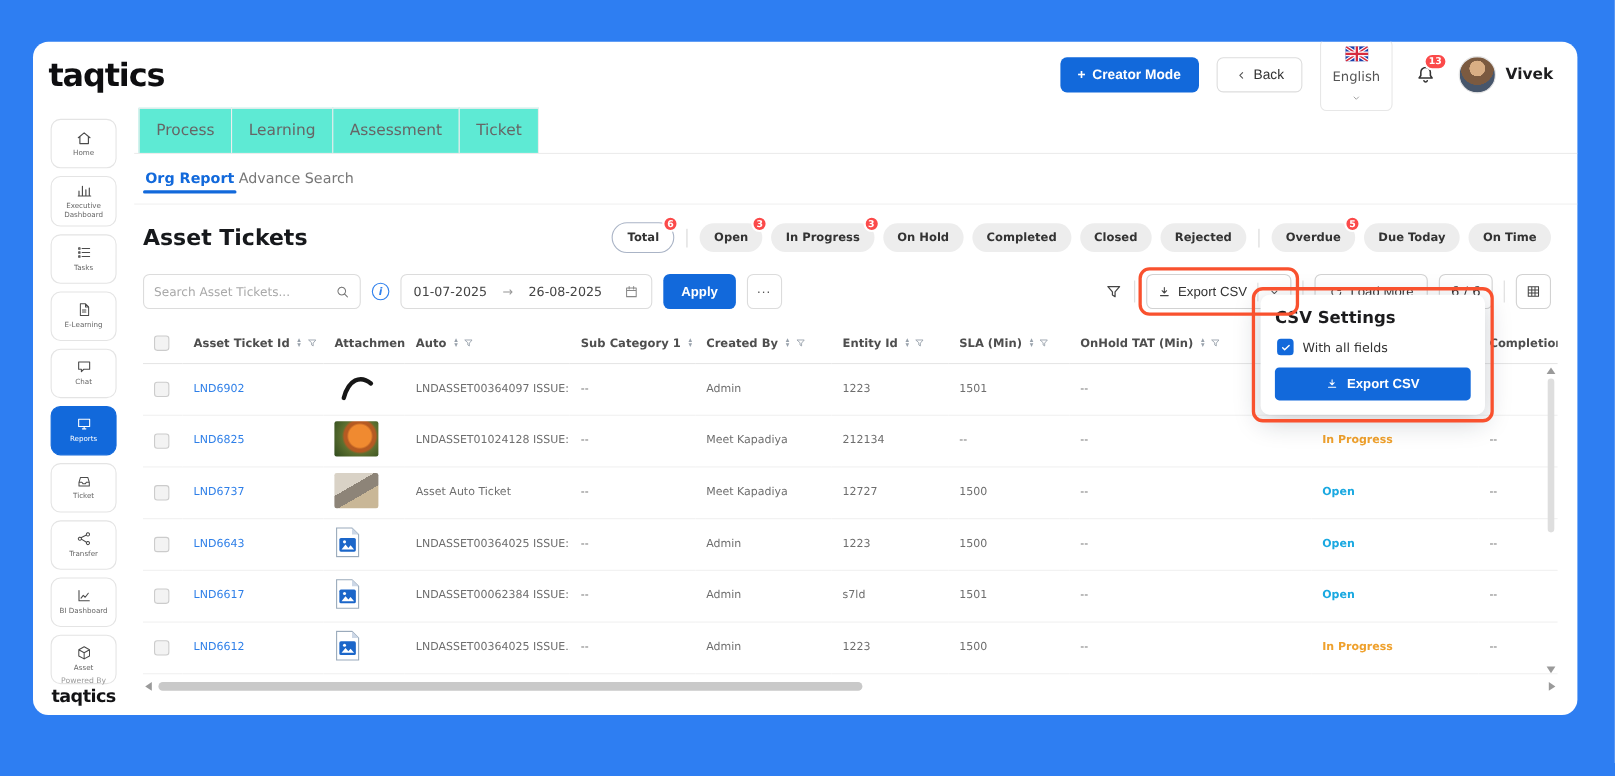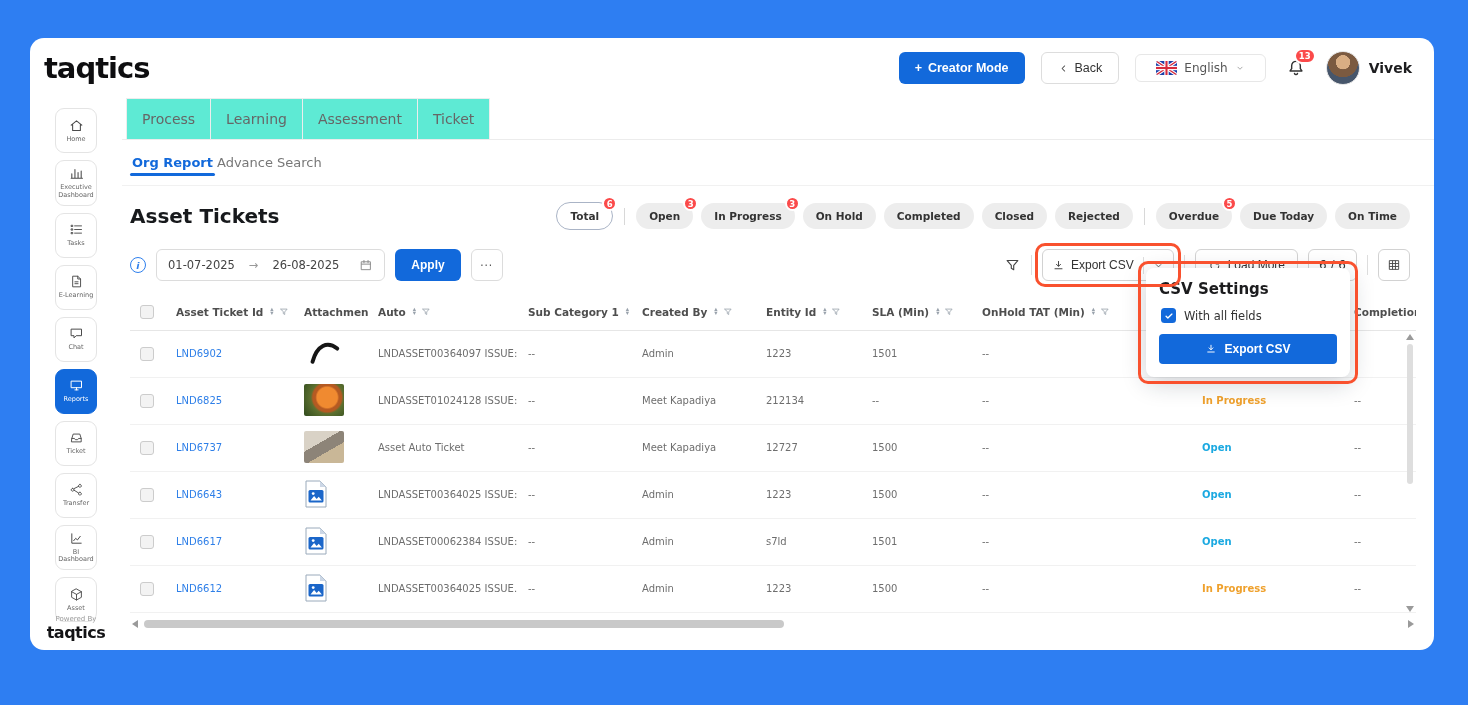--- a/index.html
+++ b/index.html
@@ -8,34 +8,34 @@
   svg{display:block;}
   .app{position:absolute;left:30px;top:38px;width:1404px;height:612px;background:#fff;border-radius:14px;overflow:hidden;}
 
   
   .topbar{height:60px;display:flex;align-items:center;padding:0 22px 0 14px;}
   .logo{font-size:29px;font-weight:800;letter-spacing:-1px;color:#0e0e10;}
   .topbar-right{margin-left:auto;display:flex;align-items:center;gap:16px;}
   .btn-blue{background:#1269db;color:#fff;border:none;border-radius:6px;padding:9px 16px;font-size:12.5px;font-weight:600;display:flex;align-items:center;gap:6px;cursor:pointer;}
   .btn-ghost{background:#fff;color:#333;border:1px solid #ddd;border-radius:6px;padding:8px 16px;font-size:12.5px;display:flex;align-items:center;gap:6px;cursor:pointer;}
   .btn-ghost svg{width:11px;height:11px;color:#555;}
-  .lang{display:flex;align-items:center;gap:7px;border:1px solid #e7e7e7;border-radius:6px;padding:6px 20px;font-size:12px;color:#555;}
+  .lang{display:flex;align-items:center;gap:7px;border:1px solid #e7e7e7;border-radius:6px;padding:6px 10px;font-size:12px;color:#555;flex-direction:column;}
   .lang svg.flag{width:21px;height:14px;border-radius:2px;}
   .lang .chev{width:10px;height:10px;color:#999;}
   .bell-wrap{position:relative;padding:4px;}
   .bell-wrap svg{width:20px;height:20px;color:#333;}
   .n-badge{position:absolute;top:-6px;right:-6px;background:#fb4a4a;color:#fff;font-size:8.5px;font-weight:700;min-width:16px;height:16px;border-radius:9px;border:2px solid #fff;display:flex;align-items:center;justify-content:center;padding:0 3px;}
   .user{display:flex;align-items:center;gap:9px;}
   .avatar{width:34px;height:34px;border-radius:50%;border:1px solid #e3e3e3;background:radial-gradient(circle at 50% 32%,#d9ae84 0 26%,#7b5a40 27% 55%,#47566b 56%);}
   .user-name{font-size:14px;font-weight:600;color:#1d1d1f;}
 
   
   .body-row{display:flex;height:552px;}
   .sidebar{width:92px;flex:none;display:flex;flex-direction:column;align-items:center;padding-top:10px;gap:7px;position:relative;}
-  .sb-item{width:42px;min-height:45px;border:1px solid #e4e4e4;border-radius:9px;display:flex;flex-direction:column;align-items:center;justify-content:center;gap:3px;padding:5px 2px;color:#4b4b4b;cursor:pointer;background:#fff;}
+  .sb-item{width:60px;min-height:45px;border:1px solid #e4e4e4;border-radius:9px;display:flex;flex-direction:column;align-items:center;justify-content:center;gap:3px;padding:5px 2px;color:#4b4b4b;cursor:pointer;background:#fff;}
   .sb-item .sb-ico svg{width:15px;height:15px;}
   .sb-label{font-size:6.5px;color:#666;text-align:center;line-height:1.2;}
   .sb-item.active{background:#1269db;border-color:#1269db;color:#fff;}
   .sb-item.active .sb-label{color:#fff;}
   .powered{position:absolute;bottom:8px;left:0;right:0;text-align:center;}
   .powered-label{font-size:7px;color:#9a9a9a;}
   .powered-logo{font-size:16px;font-weight:800;letter-spacing:-0.5px;color:#131315;}
 
   .main{flex:1;min-width:0;position:relative;}
 
@@ -288,20 +288,26 @@
             <div class="chip"><span>Closed</span></div>
             <div class="chip"><span>Rejected</span></div>
             <span class="chip-sep"></span>
             <div class="chip"><span>Overdue</span><span class="chip-badge">5</span></div>
             <div class="chip"><span>Due Today</span></div>
             <div class="chip"><span>On Time</span></div>
           </div>
       </div>
 
       <div class="toolbar">
+        <div class="search-box">
+          <input type="text" placeholder="Search Asset Tickets..." style="">
+          <svg viewBox="0 0 24 24" fill="none" stroke="currentColor" stroke-width="1.8" stroke-linecap="round">
+              <path d="M10.5 4a6.5 6.5 0 1 0 .01 0M15.5 15.5L20 20"></path>
+            </svg>
+        </div>
         <span class="info-ic">i</span>
         <div class="date-box">
           <span>01-07-2025</span>
           <span class="arrow">→</span>
           <span>26-08-2025</span>
           <svg viewBox="0 0 24 24" fill="none" stroke="currentColor" stroke-width="1.6" stroke-linecap="round" stroke-linejoin="round">
               <path d="M4.5 6.5h15V20h-15zM4.5 10.5h15M8.5 4.2v4M15.5 4.2v4"></path>
             </svg>
         </div>
         <button class="apply-btn">Apply</button>

